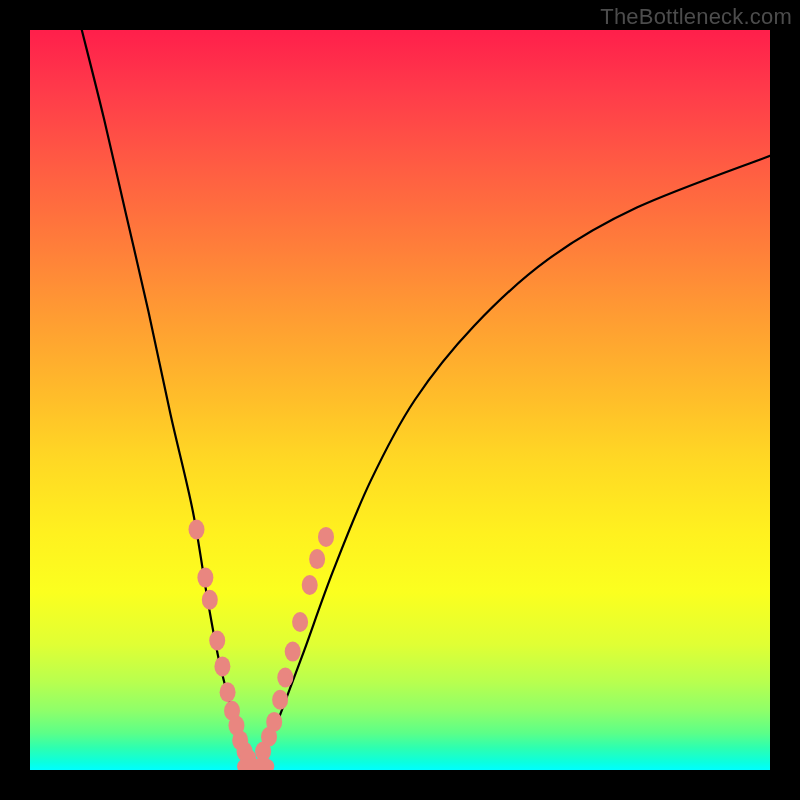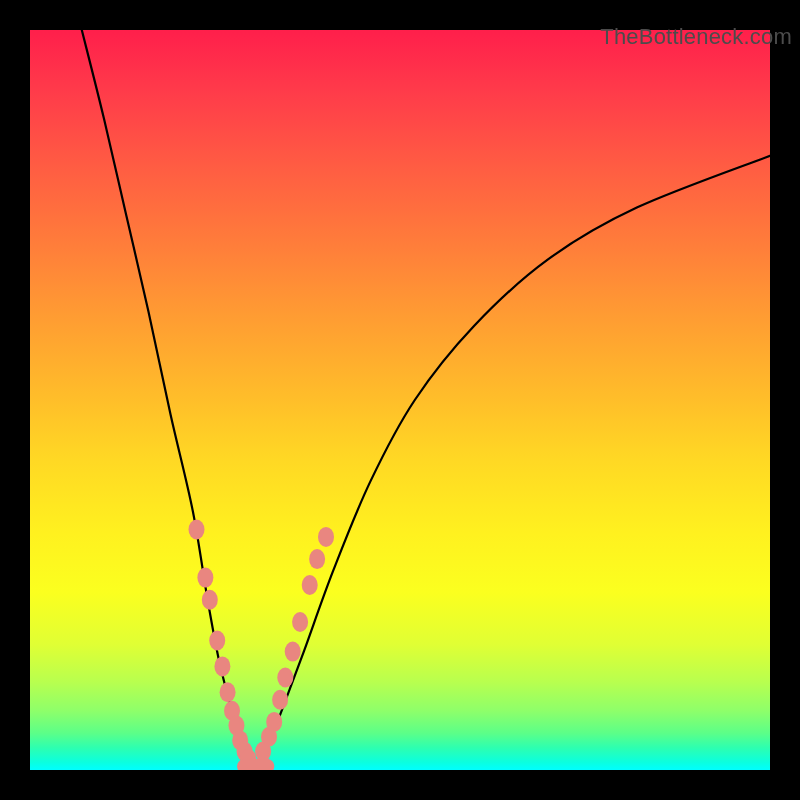--- a/index.html
+++ b/index.html
@@ -55,21 +55,20 @@
     inset: 0;
   }
   .watermark {
     position: absolute;
     top: 4px;
     right: 8px;
     color: #4c4c4c;
     font-size: 22px;
     font-weight: 500;
     letter-spacing: 0.2px;
-    margin-top: 20px;
   }
 </style>
 </head>
 <body>
 
 <div class="frame">
   <div class="plot-area">
     <div class="gradient"></div>
     <svg class="curves" viewBox="0 0 740 740" preserveAspectRatio="none">
       <g id="lines-group">

